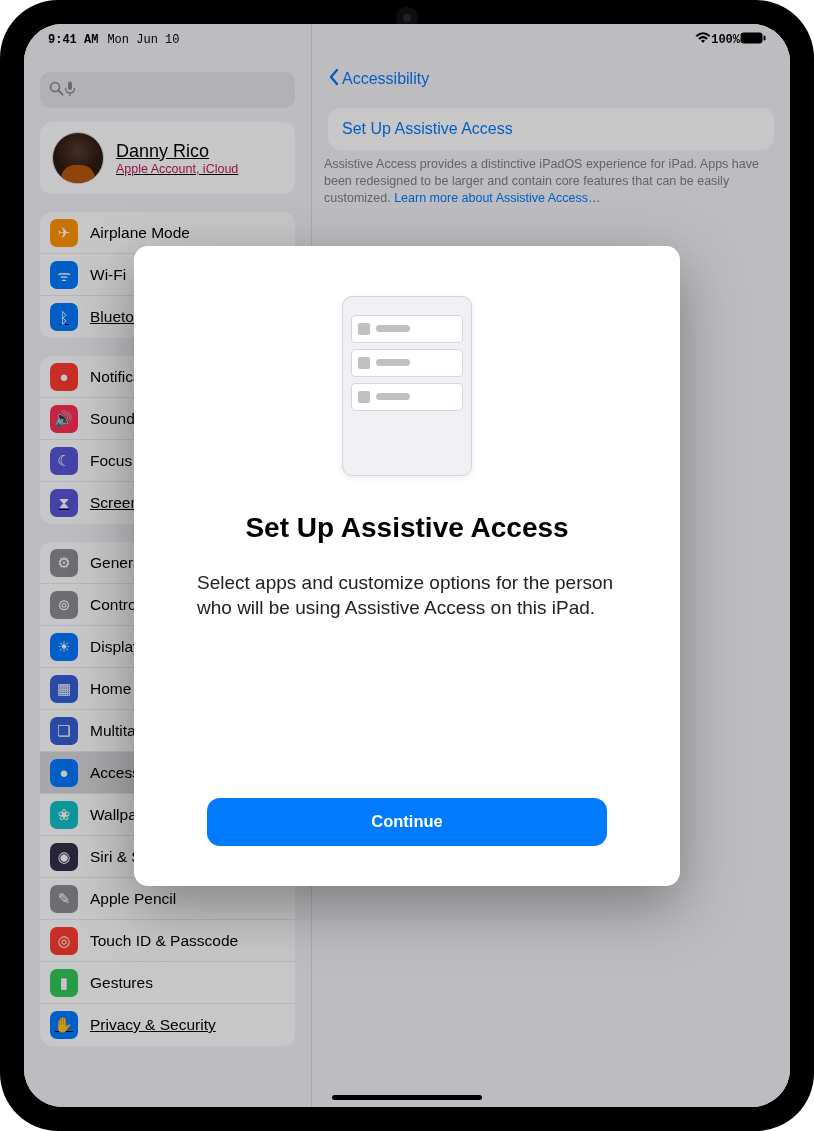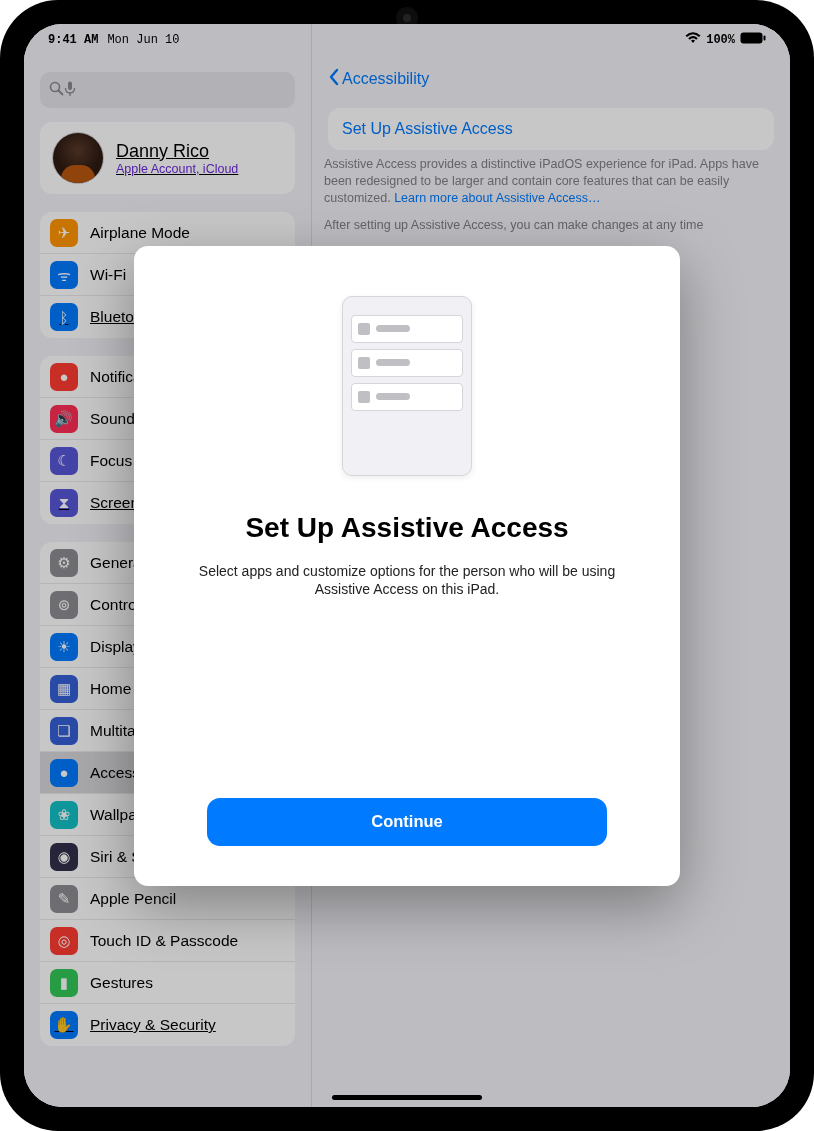--- a/index.html
+++ b/index.html
@@ -32,21 +32,21 @@
     position:absolute; top:0; left:0; right:0;
     height:24px;
     display:flex; justify-content:space-between; align-items:center;
     padding: 8px 24px 0 24px;
     font-size:12px; font-weight:600; color:#000;
     z-index:2;
     font-family:Liberation Mono, monospace;
   }
   .status-left { display:flex; gap:9px; align-items:baseline; }
   .status-date { font-weight:500; }
-  .status-right { display:flex; gap:5px; align-items:center; }
+  .status-right { display:flex; align-items:center; }
   .wifi-icon, .battery-icon { display:inline-block; }
 
   
   .split {
     position:absolute; top:0; left:0; right:0; bottom:0;
     display:flex;
   }
   .sidebar {
     width: 288px;
     background:#f2f1f6;
@@ -108,21 +108,21 @@
     background: radial-gradient(circle at 50% 35%, #5a3a2a 0%, #2e1b12 55%);
     margin-right:12px; flex-shrink:0;
     border:1px solid #d0cfd4;
     position:relative; overflow:hidden;
   }
   .avatar::after{
     content:""; position:absolute; bottom:-8px; left:8px; right:8px; height:26px;
     background:#b9570e; border-radius:14px 14px 0 0;
   }
   .profile-text .pname { font-size:18px; font-weight:500; }
-  .profile-text .psub  { font-size:12.5px; color:#6d28d9; }
+  .profile-text .psub  { font-size:12.5px; color:#be185d; }
 
   
   .nav-bar {
     display:flex; align-items:center;
     padding: 8px 16px 10px;
     position:relative;
   }
   .back-link { color:#007aff; font-size:16px; display:flex; align-items:center; gap:2px;}
   .nav-title {
     position:absolute; left:0; right:0; text-align:center;
@@ -172,22 +172,22 @@
     height:28px; background:#fff; border:1px solid #d6d5db; border-radius:4px;
     margin-bottom:6px; display:flex; align-items:center; padding:0 6px; gap:6px;
   }
   .irow .sq{ width:12px;height:12px;background:#bfbfc4;border-radius:2px;}
   .irow .ln{ width:34px;height:7px;background:#bfbfc4;border-radius:4px;}
   .modal h2 {
     margin-top:36px;
     font-size:28px; font-weight:700; text-align:center;
   }
   .modal p.desc {
-    margin-top:18px;
-    font-size:14px; color:#222; text-align:center; line-height:1.35;
+    margin-top:26px;
+    font-size:19px; color:#222; text-align:left; line-height:1.35;
     max-width:420px;
   }
   .modal .spacer { flex:1; }
   .continue-btn {
     width:400px; height:48px;
     background:#007aff; color:#fff;
     border:none; border-radius:13px;
     font-size:16.5px; font-weight:600;
   }
 
@@ -355,21 +355,20 @@
             <span>Accessibility</span>
           </div>
         </div>
 
         <div class="detail-group">
           <span class="setup-link">Set Up Assistive Access</span>
         </div>
         <p class="detail-desc">
           <span>Assistive Access provides a distinctive iPadOS experience for iPad. Apps have been redesigned to be larger and contain core features that can be easily customized. </span><span class="inline-link">Learn more about Assistive Access…</span>
         </p>
-        <p class="detail-desc" style="margin-top:10px">After setting up Assistive Access, you can make changes at any time</p>
       </div>
     </div>
 
     <div class="dim"></div>
 
     <div class="modal">
       <div class="modal-illus">
         <div class="irow">
             <div class="sq"></div>
             <div class="ln"></div>

